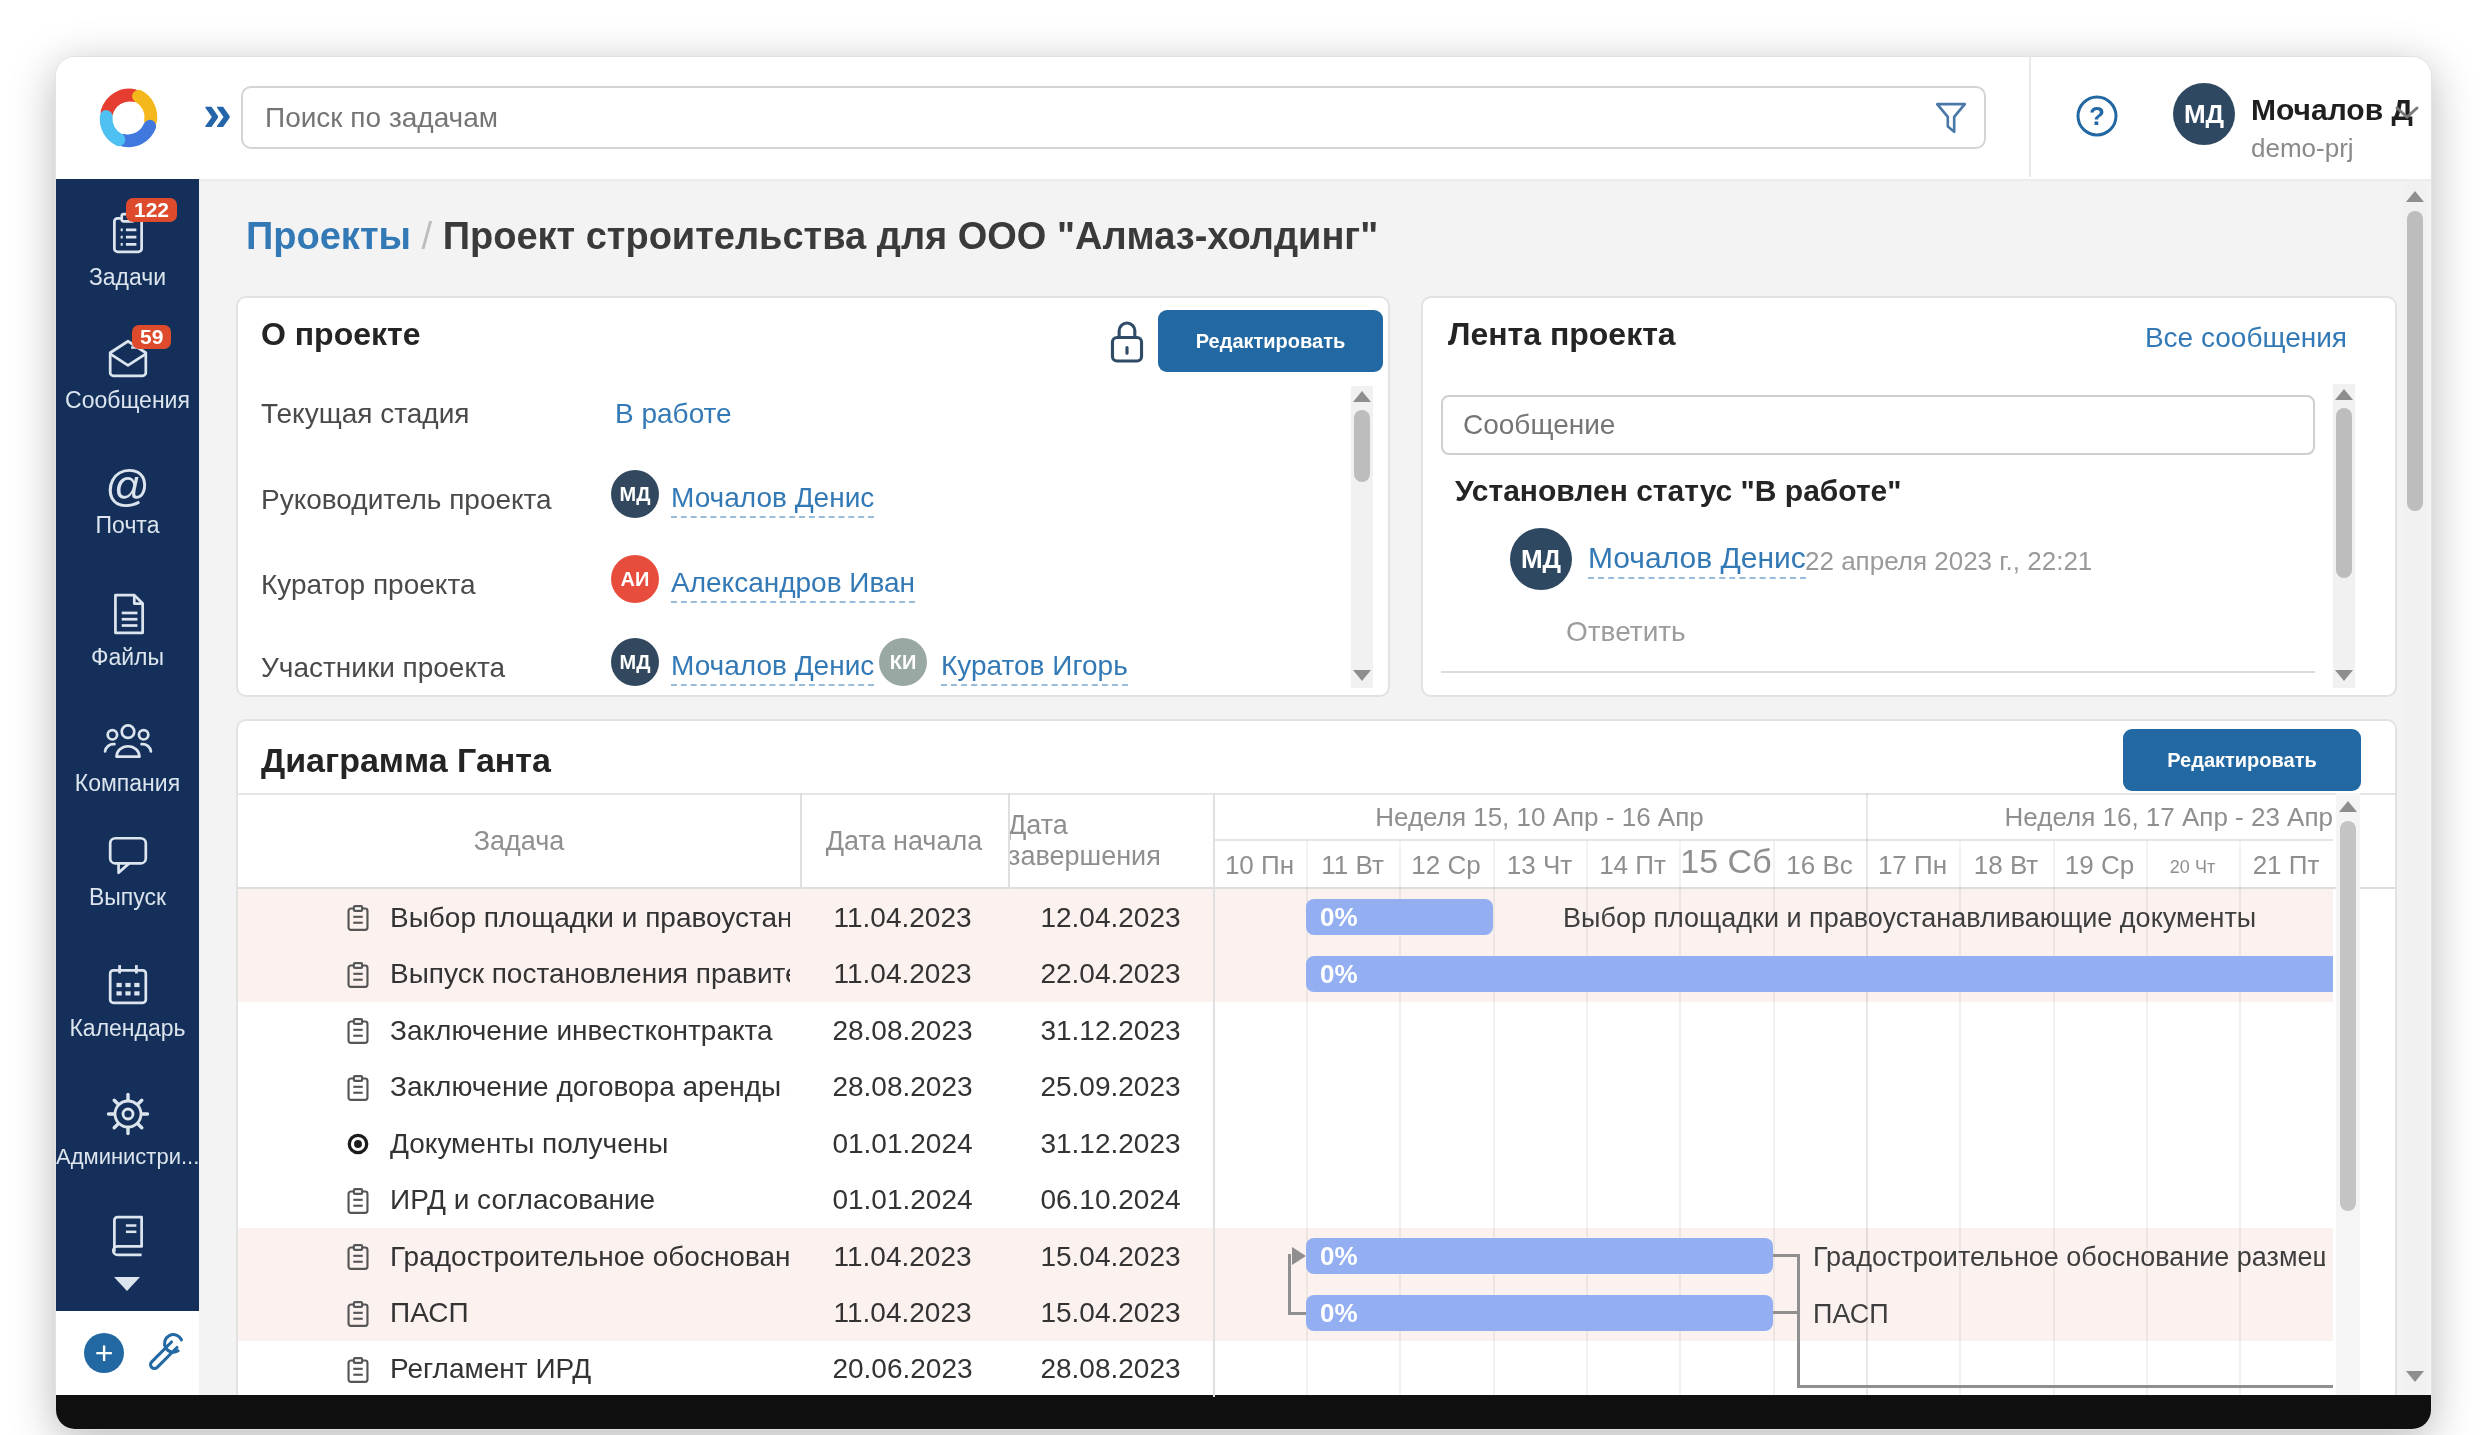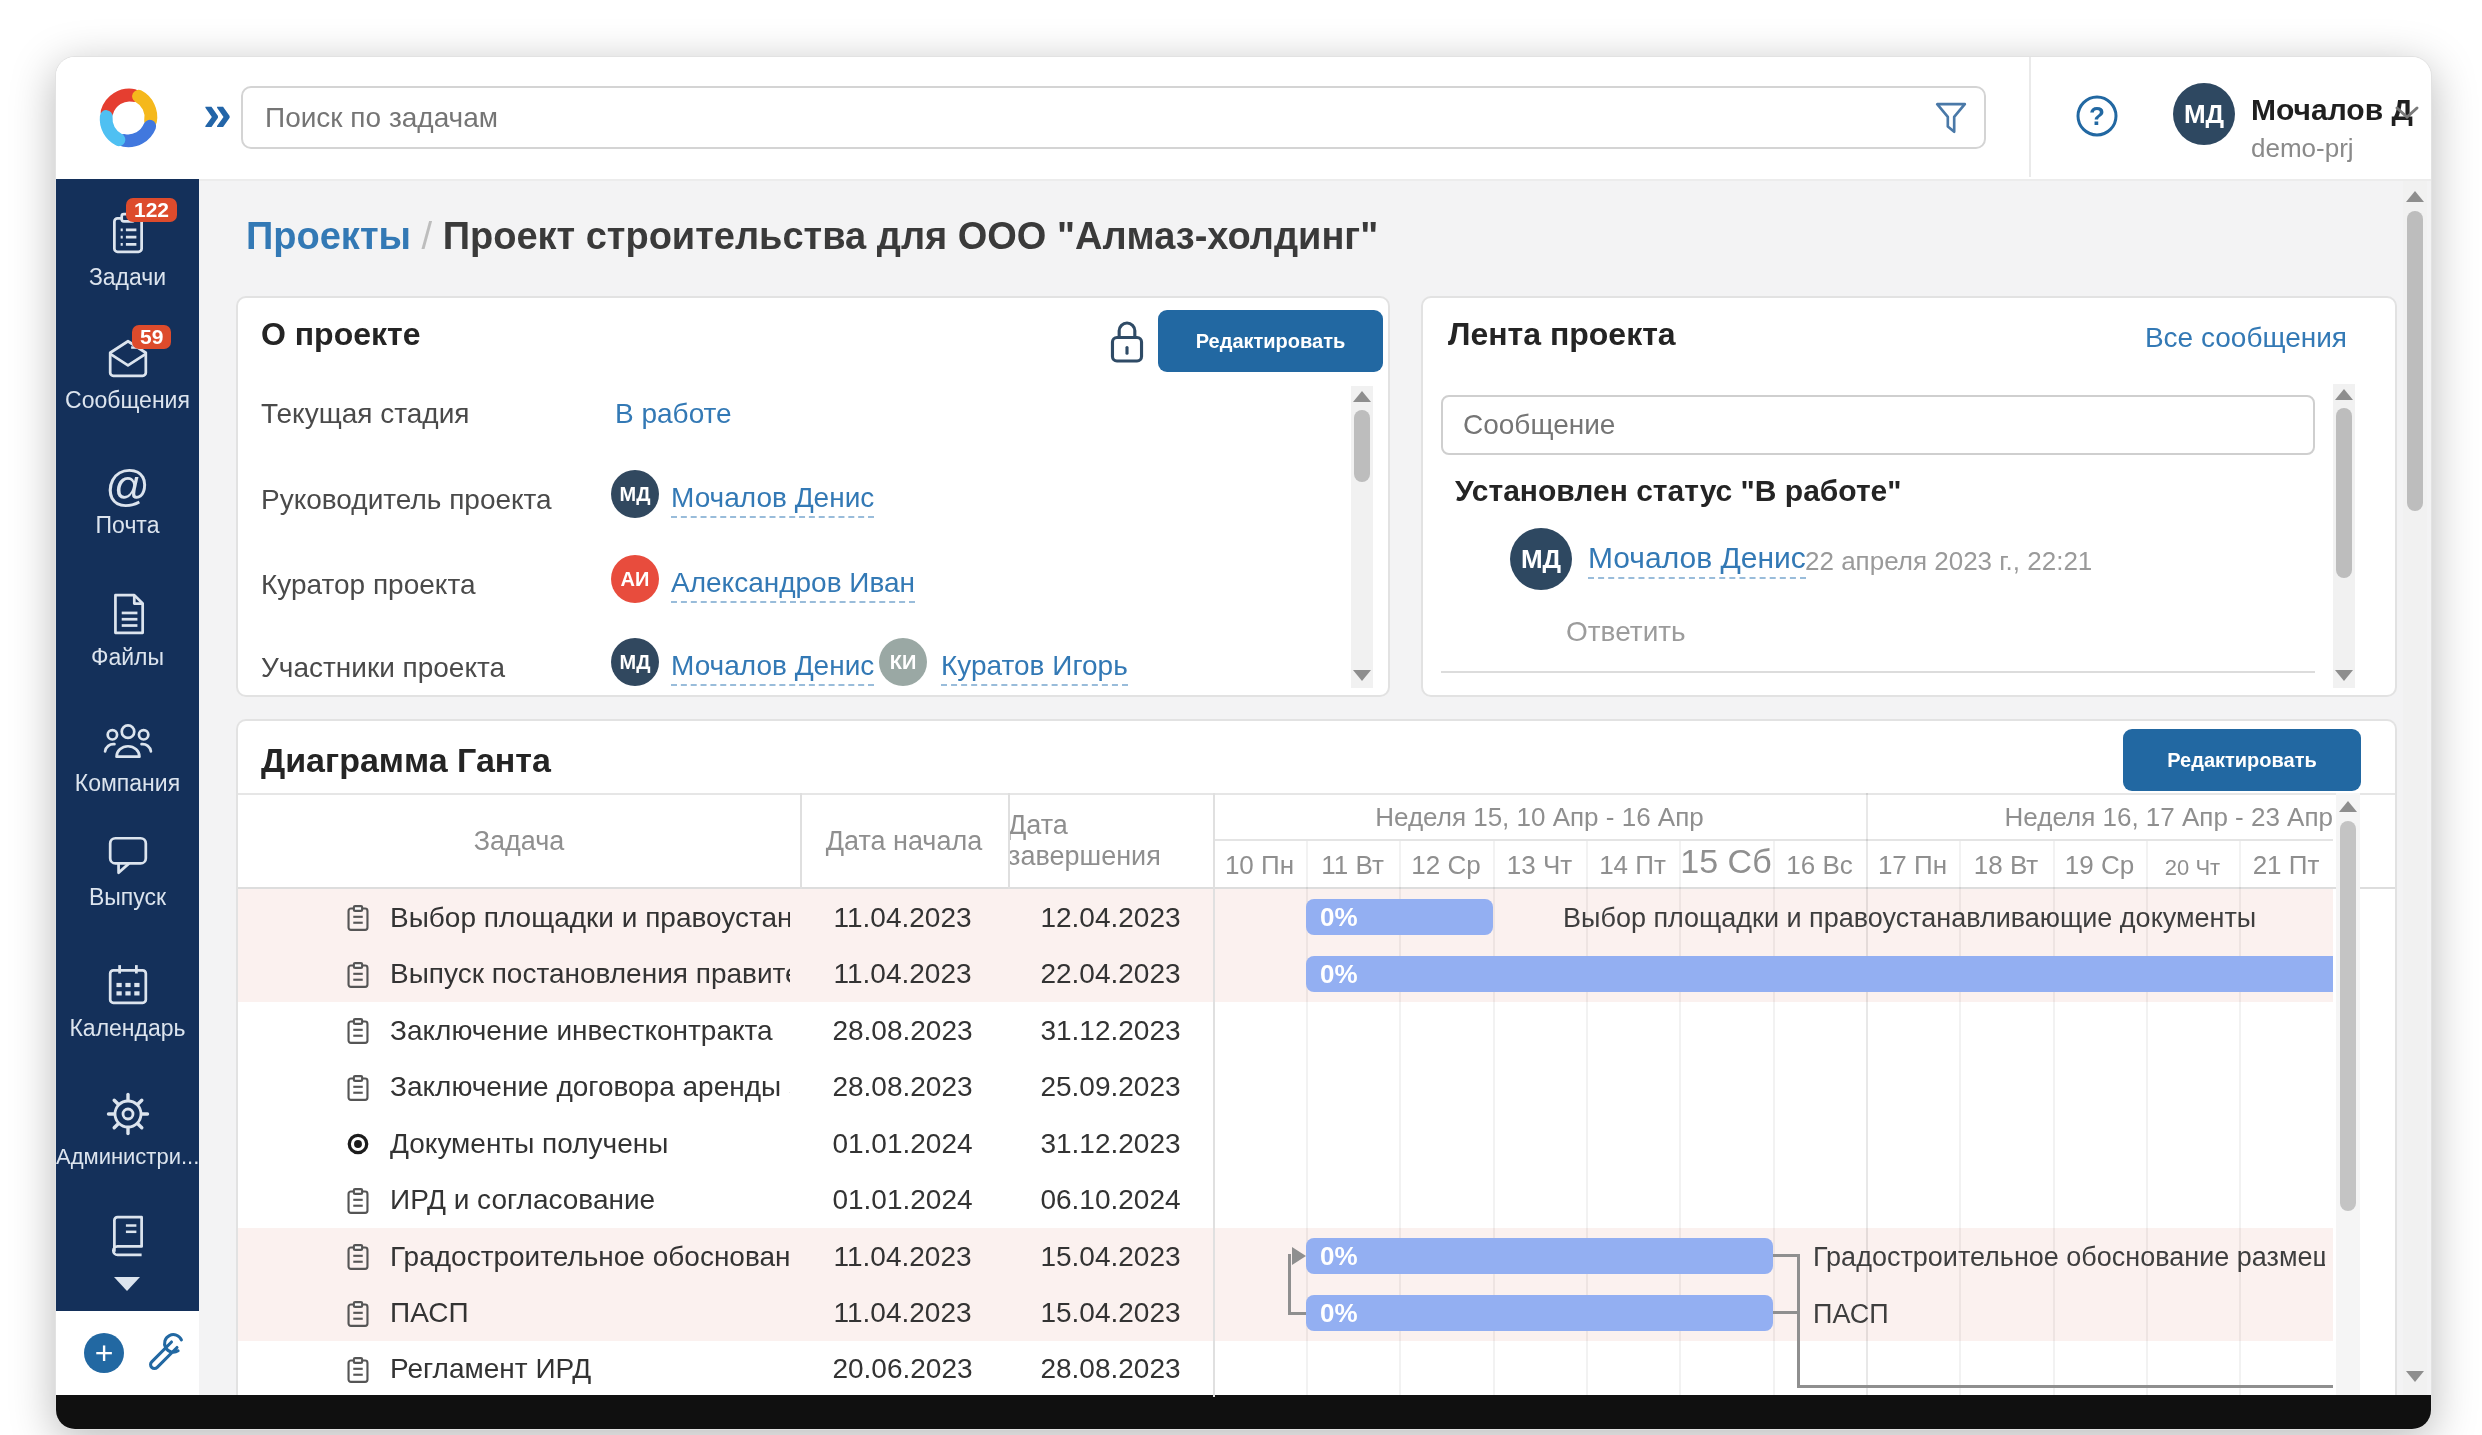--- a/index.html
+++ b/index.html
@@ -246,21 +246,21 @@
     <div class="hcell" style="left:975px;top:120px;width:93px;height:48px;font-size:26px;">10 Пн</div>
     <div class="hcell" style="left:1068px;top:120px;width:93px;height:48px;font-size:26px;">11 Вт</div>
     <div class="hcell" style="left:1161px;top:120px;width:94px;height:48px;font-size:26px;">12 Ср</div>
     <div class="hcell" style="left:1255px;top:120px;width:93px;height:48px;font-size:26px;">13 Чт</div>
     <div class="hcell" style="left:1348px;top:120px;width:93px;height:48px;font-size:26px;">14 Пт</div>
     <div class="hcell" style="left:1441px;top:112px;width:94px;height:56px;font-size:34px;">15 Сб</div>
     <div class="hcell" style="left:1535px;top:120px;width:93px;height:48px;font-size:26px;">16 Вс</div>
     <div class="hcell" style="left:1628px;top:120px;width:93px;height:48px;font-size:26px;">17 Пн</div>
     <div class="hcell" style="left:1721px;top:120px;width:94px;height:48px;font-size:26px;">18 Вт</div>
     <div class="hcell" style="left:1815px;top:120px;width:93px;height:48px;font-size:26px;">19 Ср</div>
-    <div class="hcell" style="left:1908px;top:120px;width:93px;height:53px;font-size:22px;">20 Чт</div>
+    <div class="hcell" style="left:1908px;top:120px;width:93px;height:53px;font-size:18px;">20 Чт</div>
     <div class="hcell" style="left:2001px;top:120px;width:94px;height:48px;font-size:26px;">21 Пт</div>
 
     <div class="grow pink" style="top:168px;height:57px;">
       <svg class="abs" style="left:108px;top:16px;" width="24" height="26" viewBox="0 0 20 22">
           <rect x="2" y="3" width="16" height="18" rx="2" fill="none" stroke="#555" stroke-width="1.8"></rect>
           <rect x="6.5" y="1" width="7" height="4" rx="1" fill="#fff" stroke="#555" stroke-width="1.8"></rect>
           <line x1="6" y1="10" x2="14" y2="10" stroke="#555" stroke-width="1.8"></line>
           <line x1="6" y1="15" x2="14" y2="15" stroke="#555" stroke-width="1.8"></line>
         </svg>
       <div class="rowname">Выбор площадки и правоустанавлива</div>

